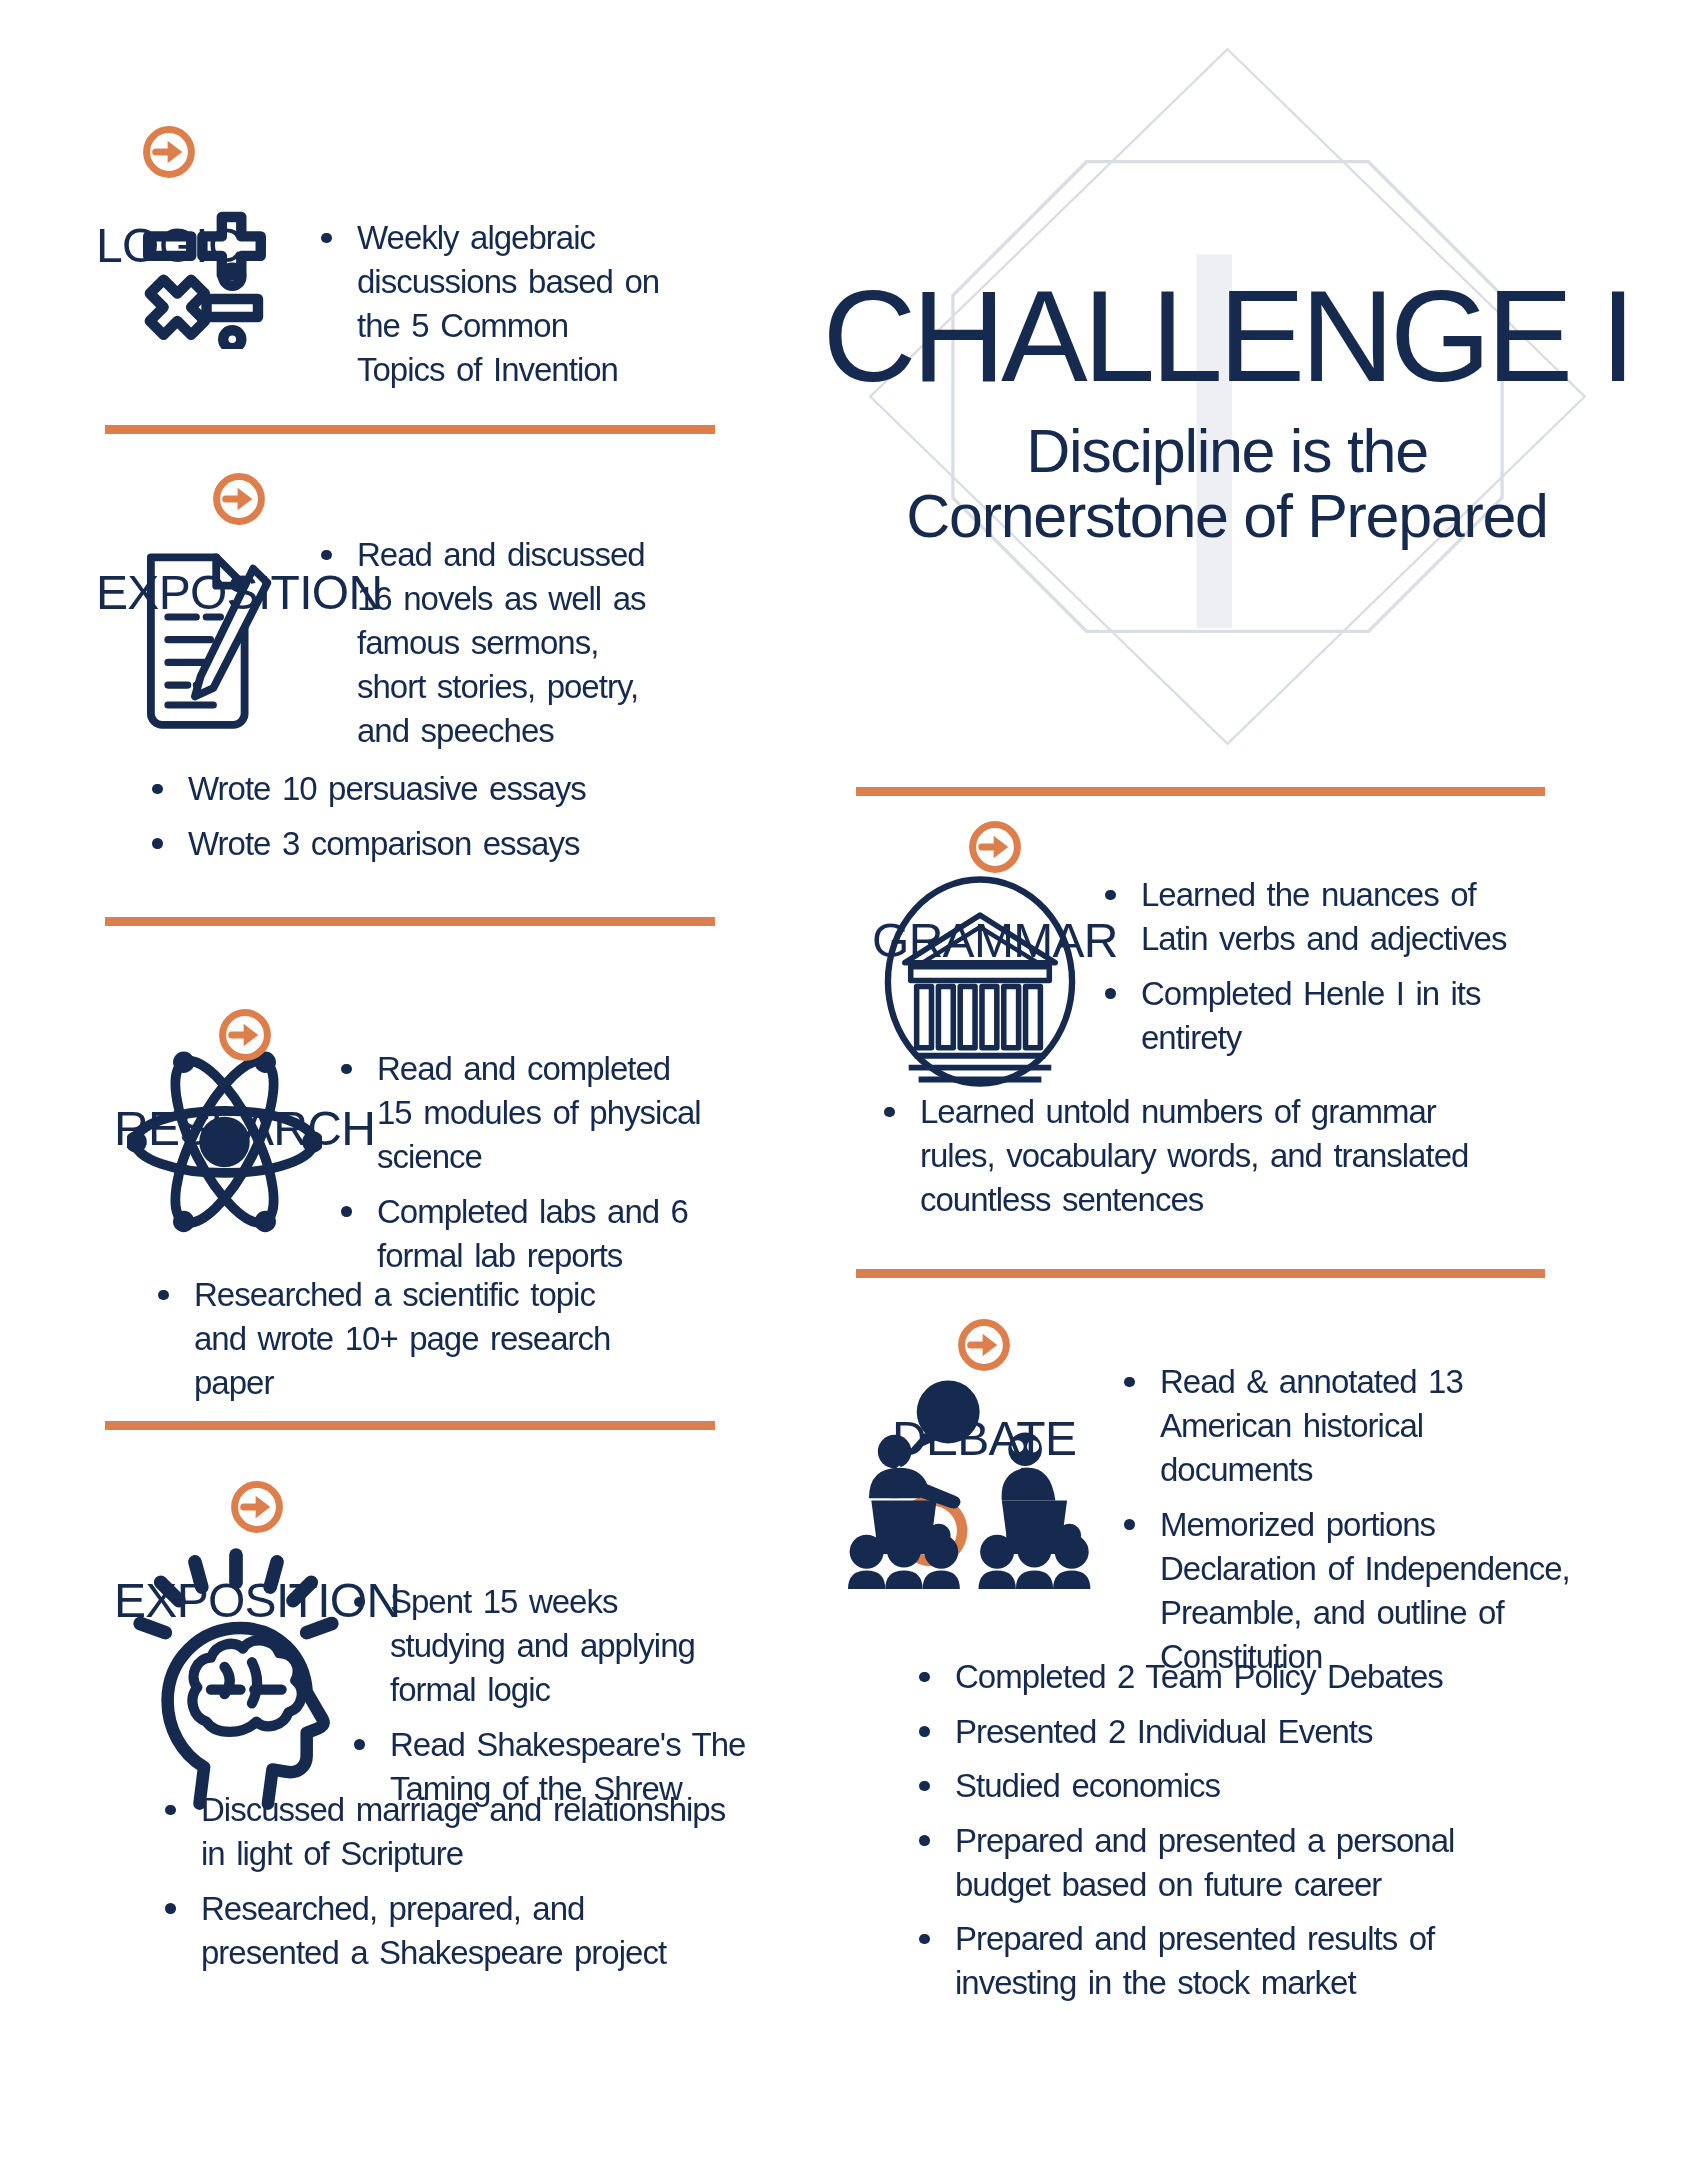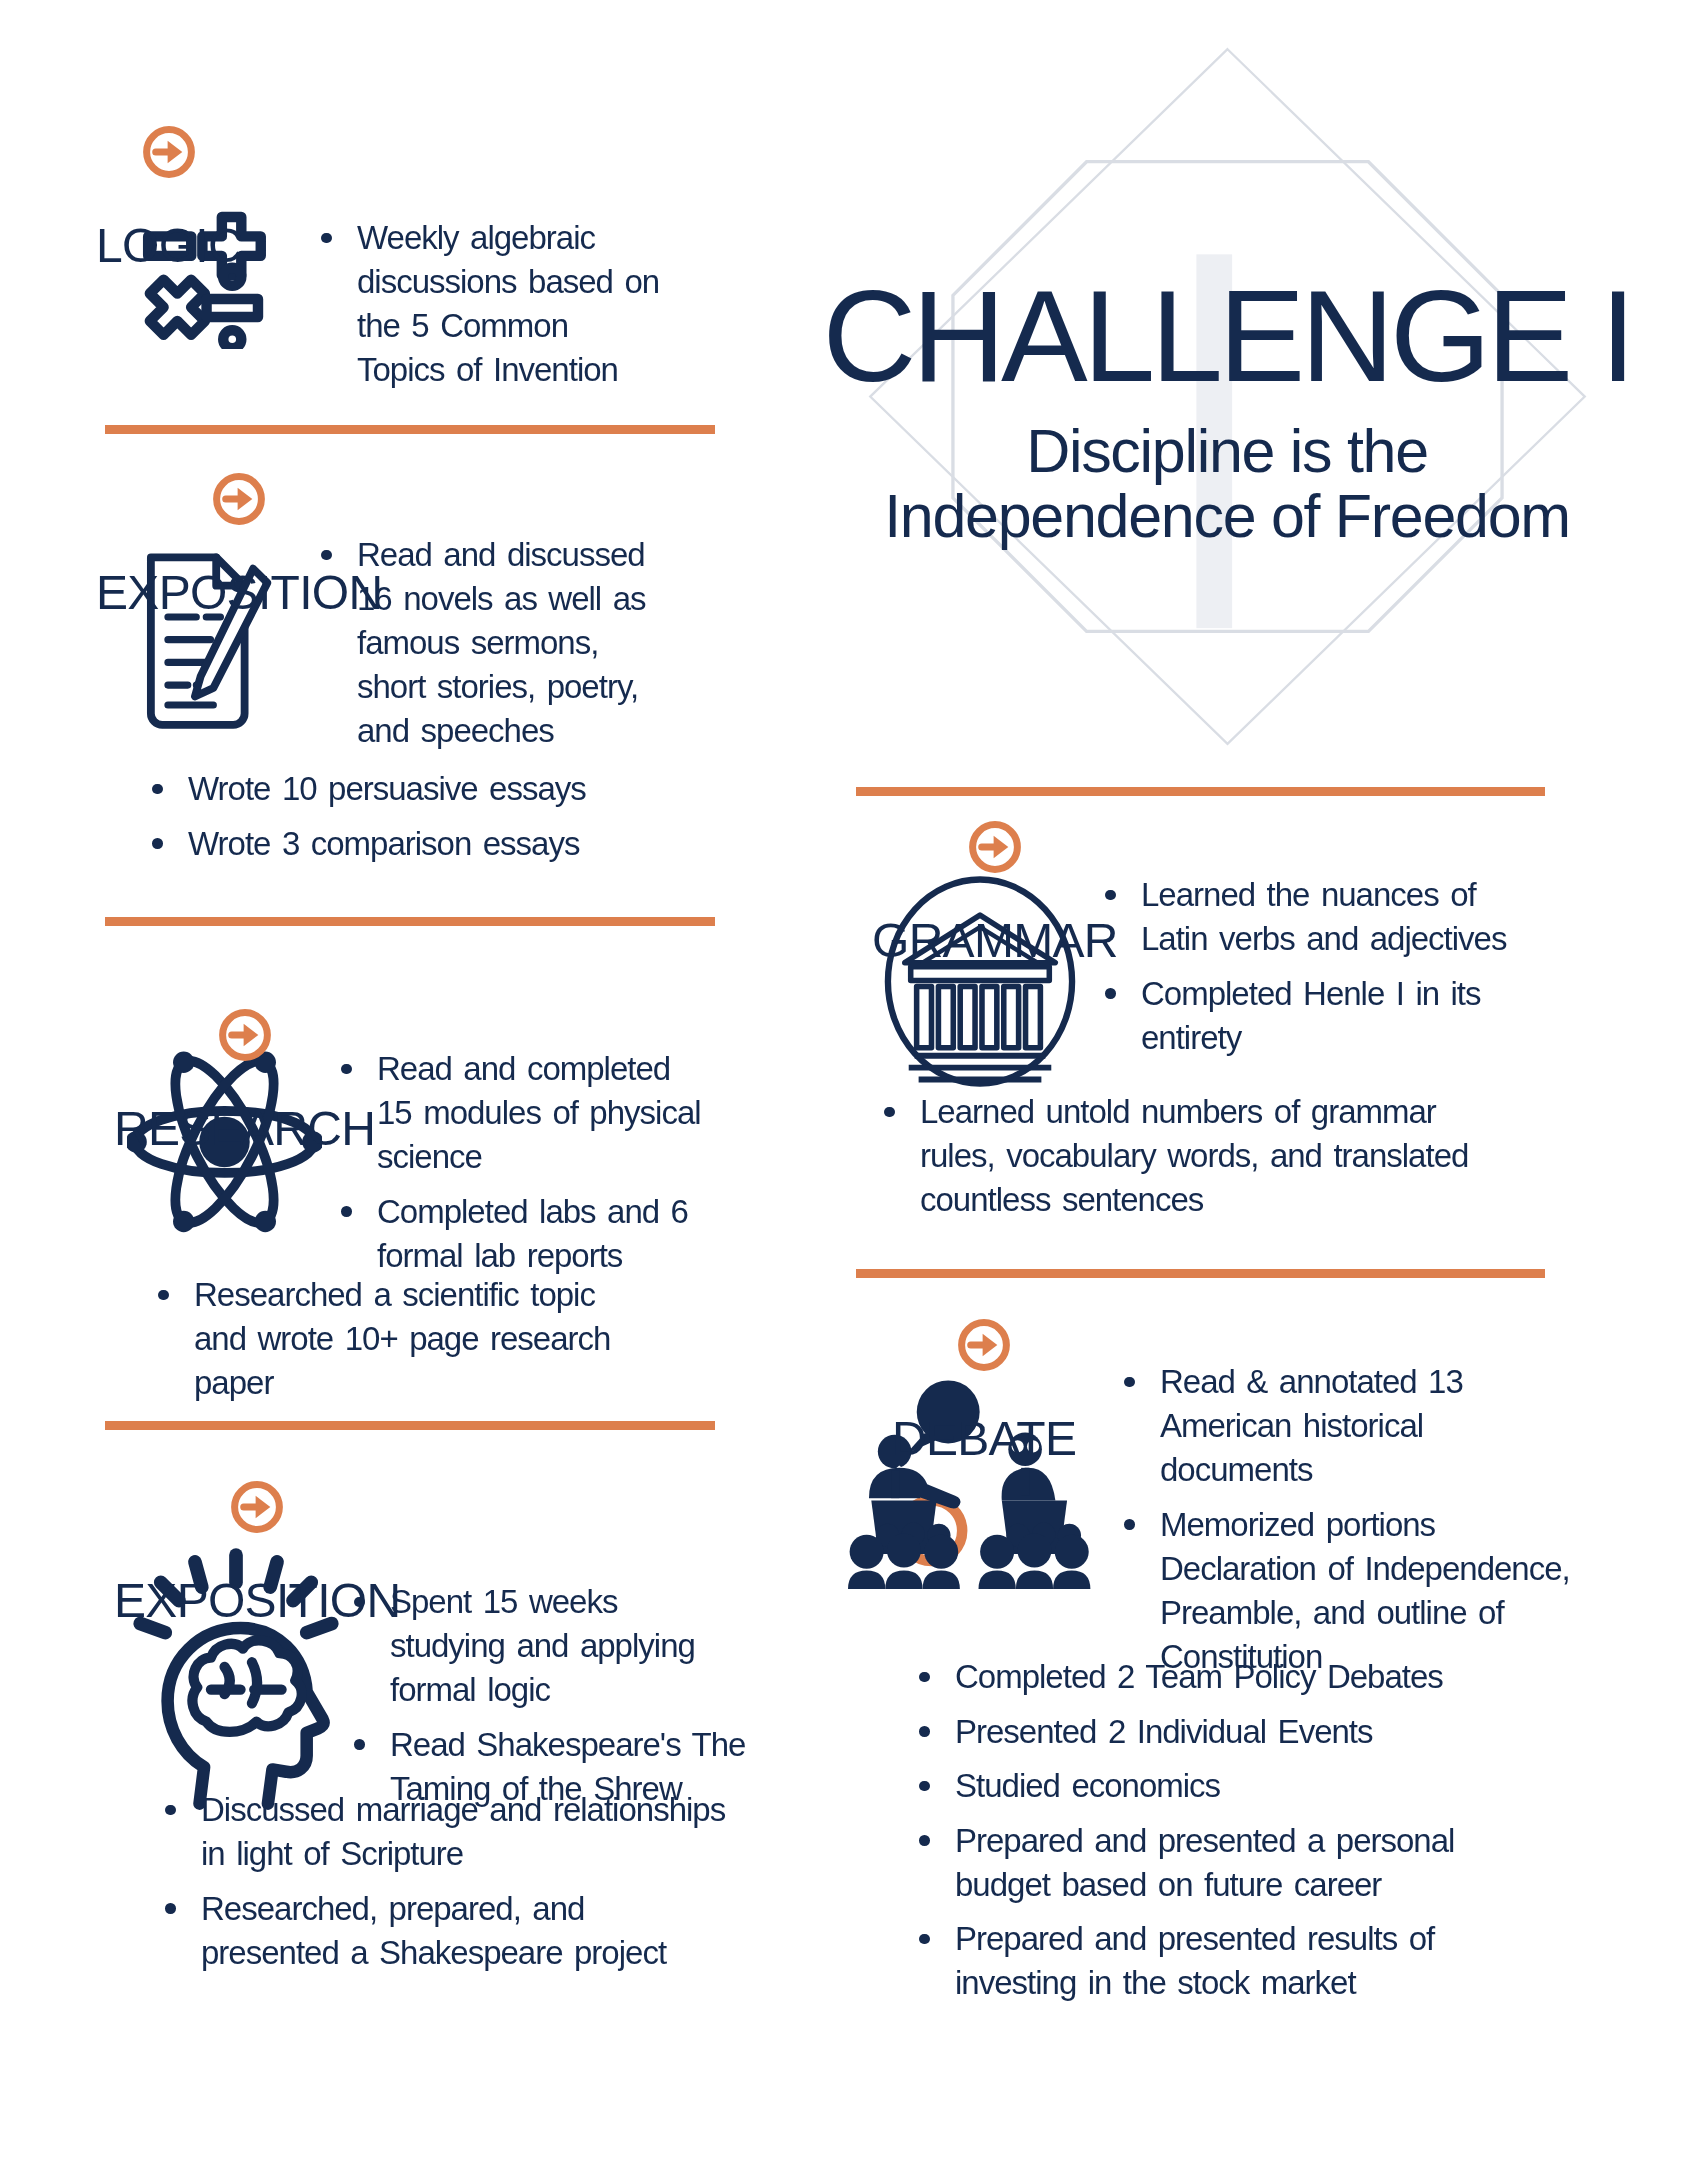--- a/index.html
+++ b/index.html
@@ -49,21 +49,21 @@
   <svg class="decor" width="827" height="741" viewBox="0 0 1250 1120">
     <rect x="578" y="330" width="54" height="565" fill="#edeff3"></rect>
     <polygon points="625,20 1165,545 625,1070 85,545" fill="none" stroke="#d9dde4" stroke-width="3.5"></polygon>
     <polygon points="412,190 838,190 1040,392 1040,698 838,900 412,900 210,698 210,392" fill="none" stroke="#d9dde4" stroke-width="5"></polygon>
   </svg>
 
   <div class="title-block">
     <div class="challenge-title">CHALLENGE I</div>
     <div class="challenge-sub">
       <div>Discipline is the</div>
-      <div>Independence of Freedom</div>
+      <div>Cornerstone of Prepared</div>
     </div>
   </div>
 
   <div class="sec-header" style="left:96px;top:124px;">
     <svg class="badge" viewBox="0 0 40 40">
         <use href="#arrowBadge"></use>
       </svg>
     <span class="sec-title">LOGIC</span>
   </div>
   <svg class="icon-block" style="left:136px;top:210px;" width="155" height="139" viewBox="0 0 100 100">

